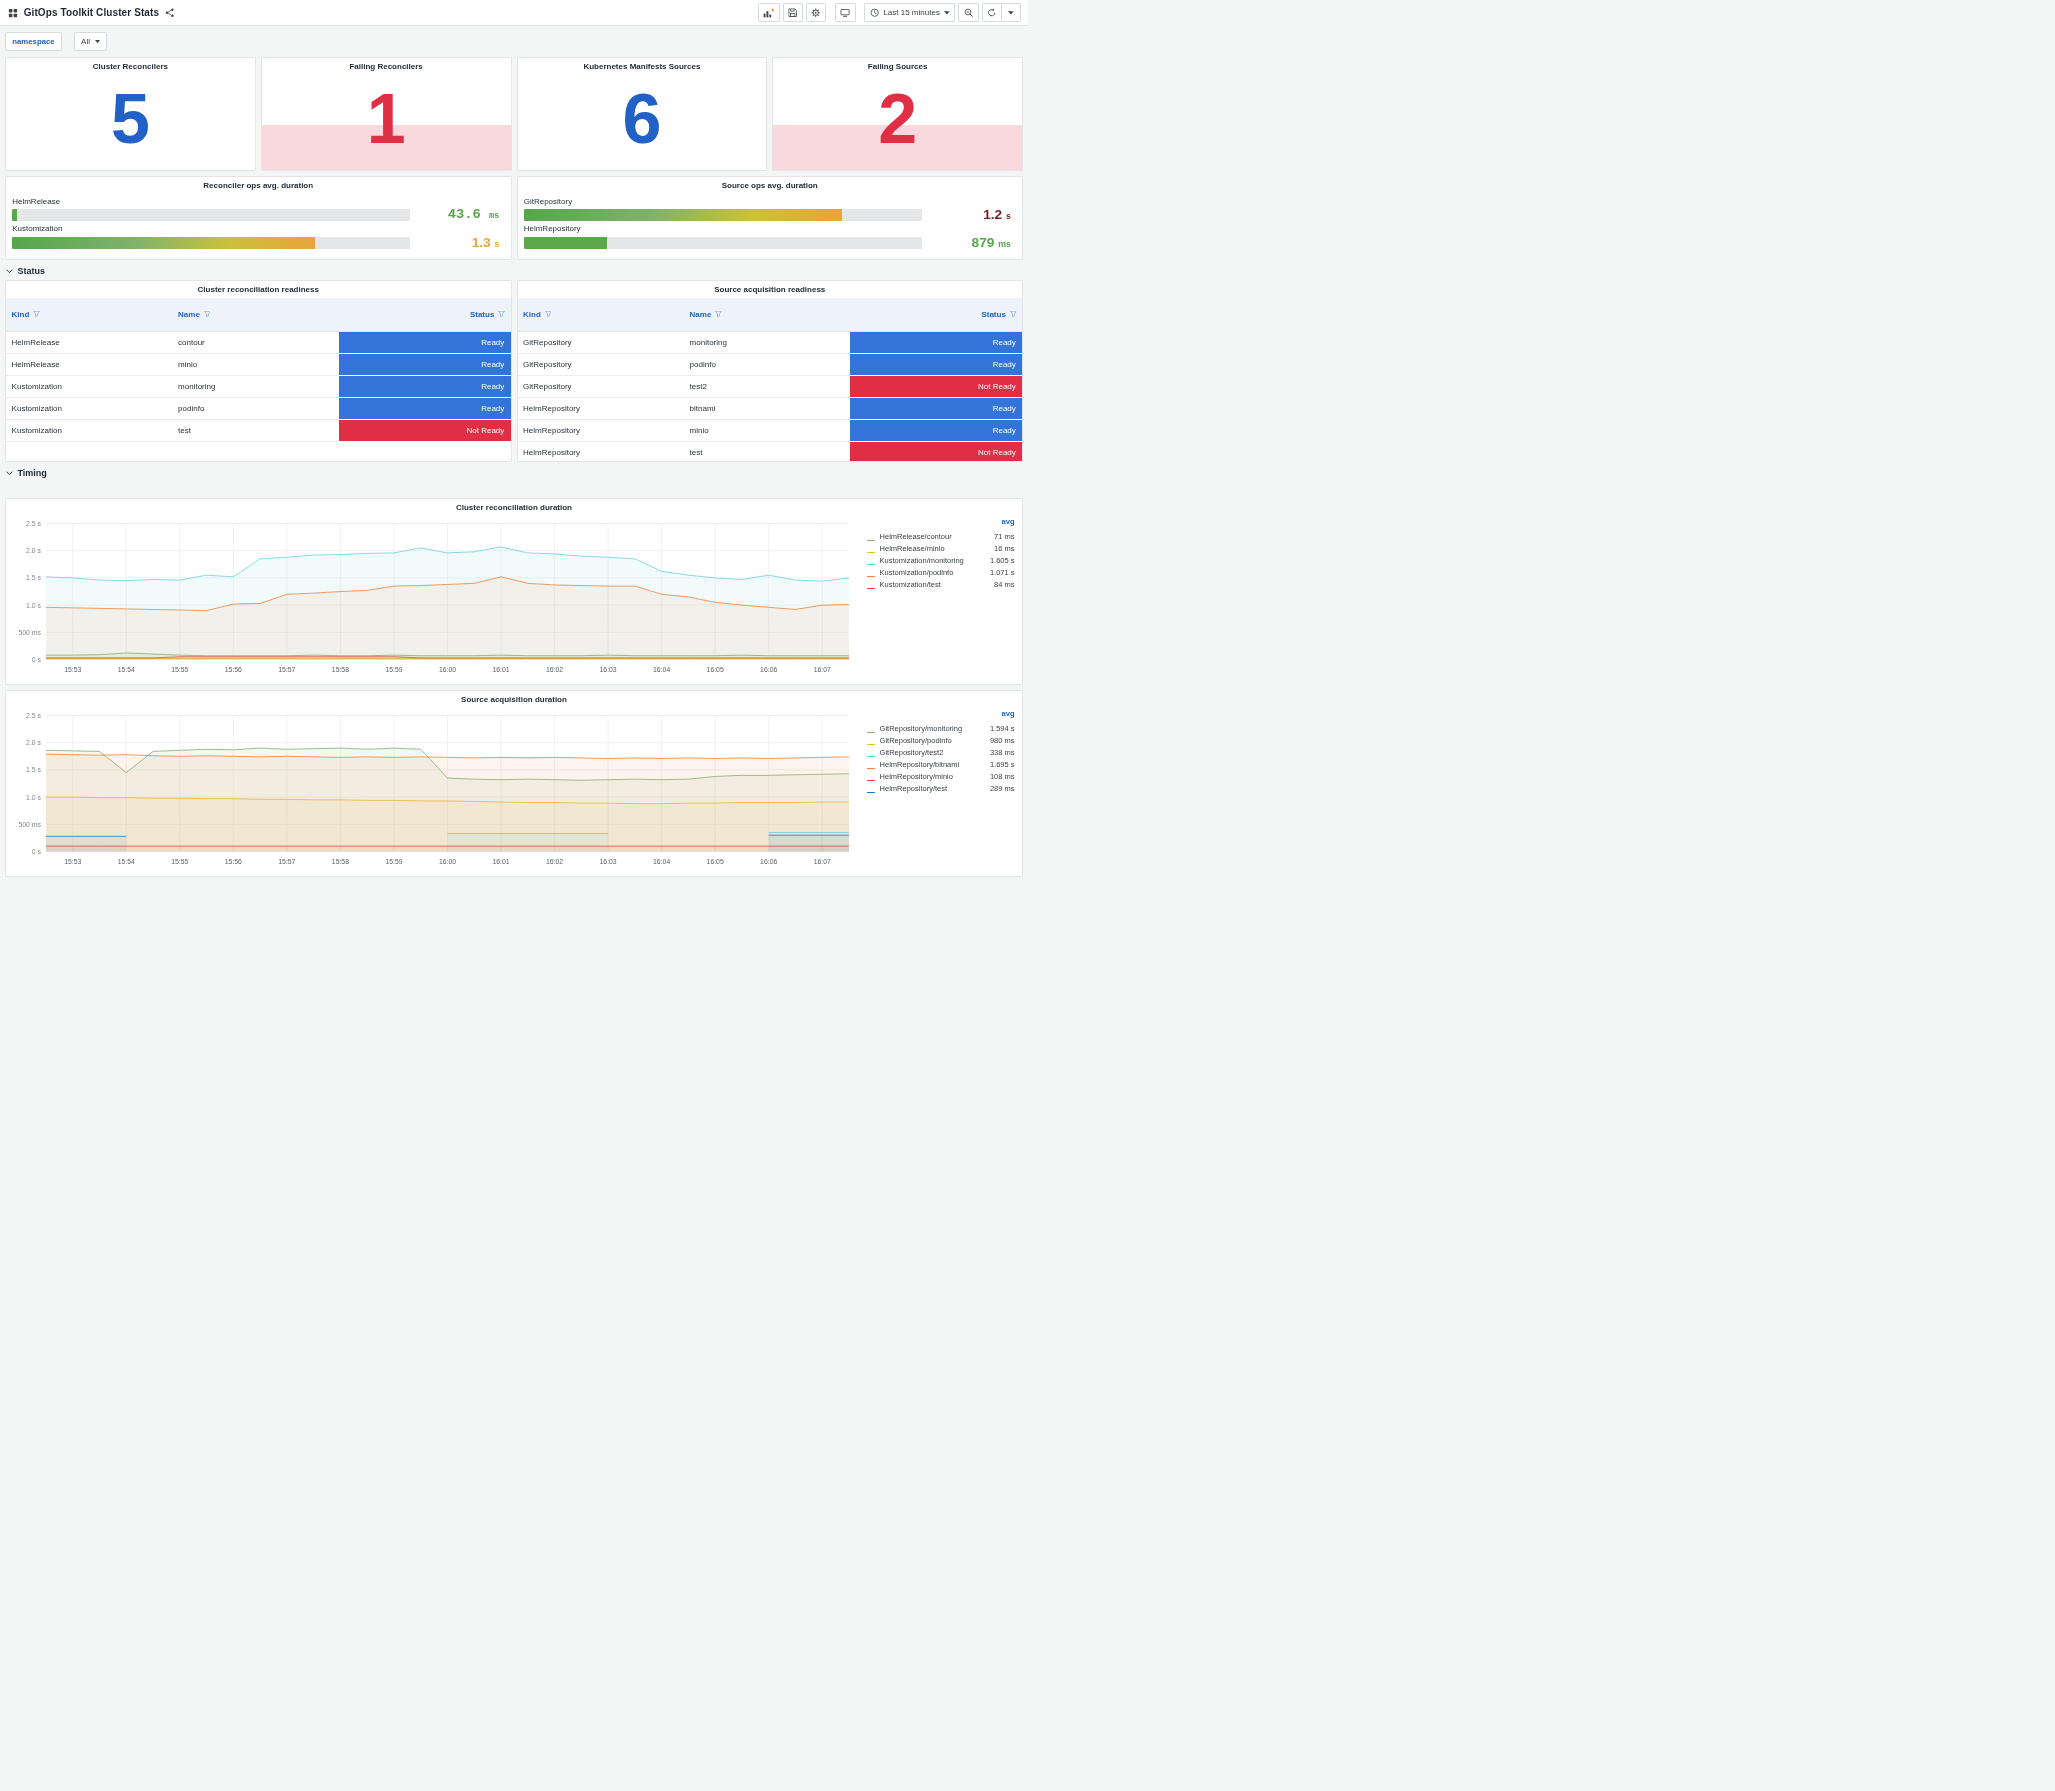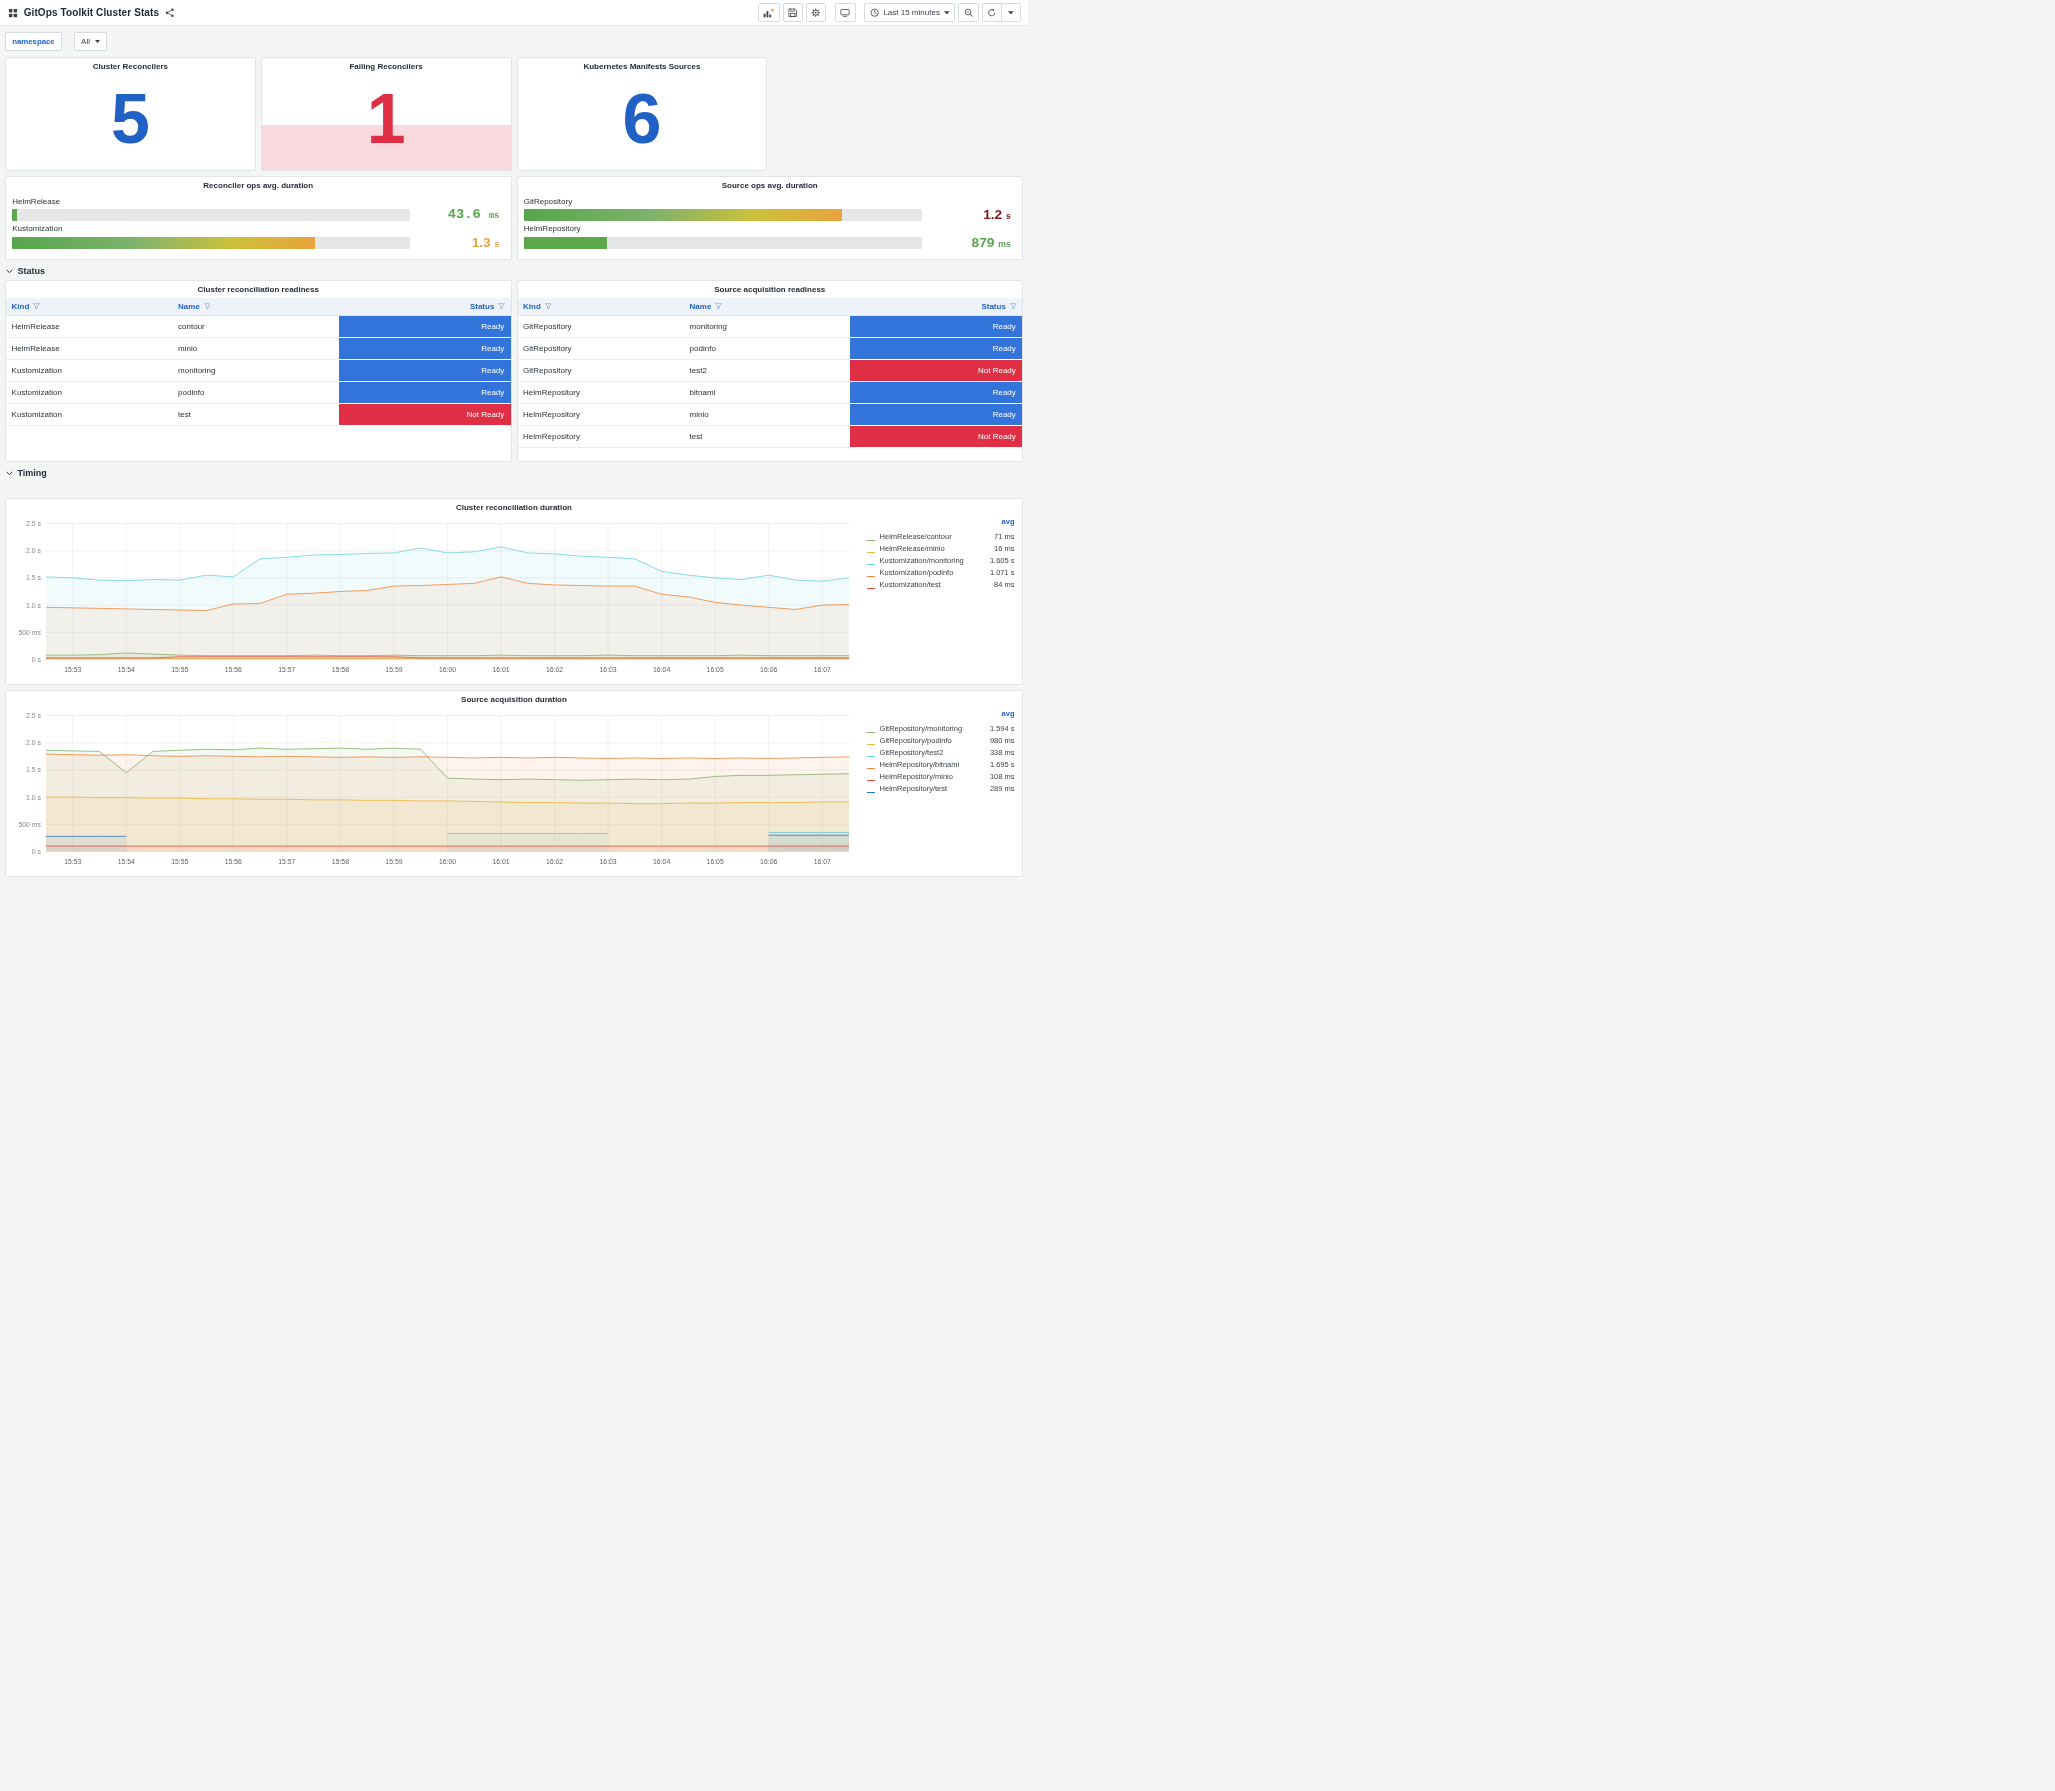--- a/index.html
+++ b/index.html
@@ -43,21 +43,21 @@
   .gauge-fill{height:100%}
   .gauge-value{width:94px;text-align:right;font-size:13.7px;font-weight:600;padding-right:5px;white-space:nowrap;line-height:1}
   .gauge-value .unit{font-size:8.7px}
 
   
   .section-head{display:flex;align-items:center;gap:4.4px;padding:6.2px 1.2px 3.7px;font-size:9px;font-weight:600;color:#1f2733;cursor:pointer}
 
   
   .table-panel{height:182px}
   table{width:100%;border-collapse:collapse;font-size:8px;table-layout:fixed}
-  thead th{background:#eef3f9;color:#1f62c4;font-weight:600;text-align:right;height:17px;padding:0 5.6px;border-bottom:0.6px solid #dde4ec;cursor:pointer}
+  thead th{background:#eef3f9;color:#1f62c4;font-weight:600;text-align:right;height:33px;padding:0 5.6px;border-bottom:0.6px solid #dde4ec;cursor:pointer}
   .th-inner{display:flex;align-items:center;gap:3.7px}
   th.right .th-inner{justify-content:flex-end}
   tbody td{height:22px;padding:0 5.6px;border-bottom:0.6px solid #e9edf1;color:#2c3237}
   td.status-cell{color:#fff;text-align:right;padding-right:6.2px;border-bottom:0.6px solid #fff}
   td.ready{background:#3274d9}
   td.not-ready{background:#e02f44}
 
   
   .chart-panel{height:187px;margin-top:5px;padding:0 5px 3.7px}
   .chart-body{display:flex}
@@ -185,20 +185,24 @@
       <div class="panel-title">Cluster Reconcilers</div>
       <div class="stat-value stat-blue">5</div>
     </div>
     <div class="panel stat-panel alert">
       <div class="panel-title">Failing Reconcilers</div>
       <div class="stat-value stat-red">1</div>
     </div>
     <div class="panel stat-panel">
       <div class="panel-title">Kubernetes Manifests Sources</div>
       <div class="stat-value stat-blue">6</div>
+    </div>
+    <div class="panel stat-panel alert">
+      <div class="panel-title">Failing Sources</div>
+      <div class="stat-value stat-red">2</div>
     </div>
   </section>
 
   <section class="grid2">
     <div class="panel gauge-panel">
       <div class="panel-title">Reconciler ops avg. duration</div>
       <div class="gauge-row">
         <div class="gauge-label">HelmRelease</div>
         <div class="gauge-line">
           <div class="gauge-track">

